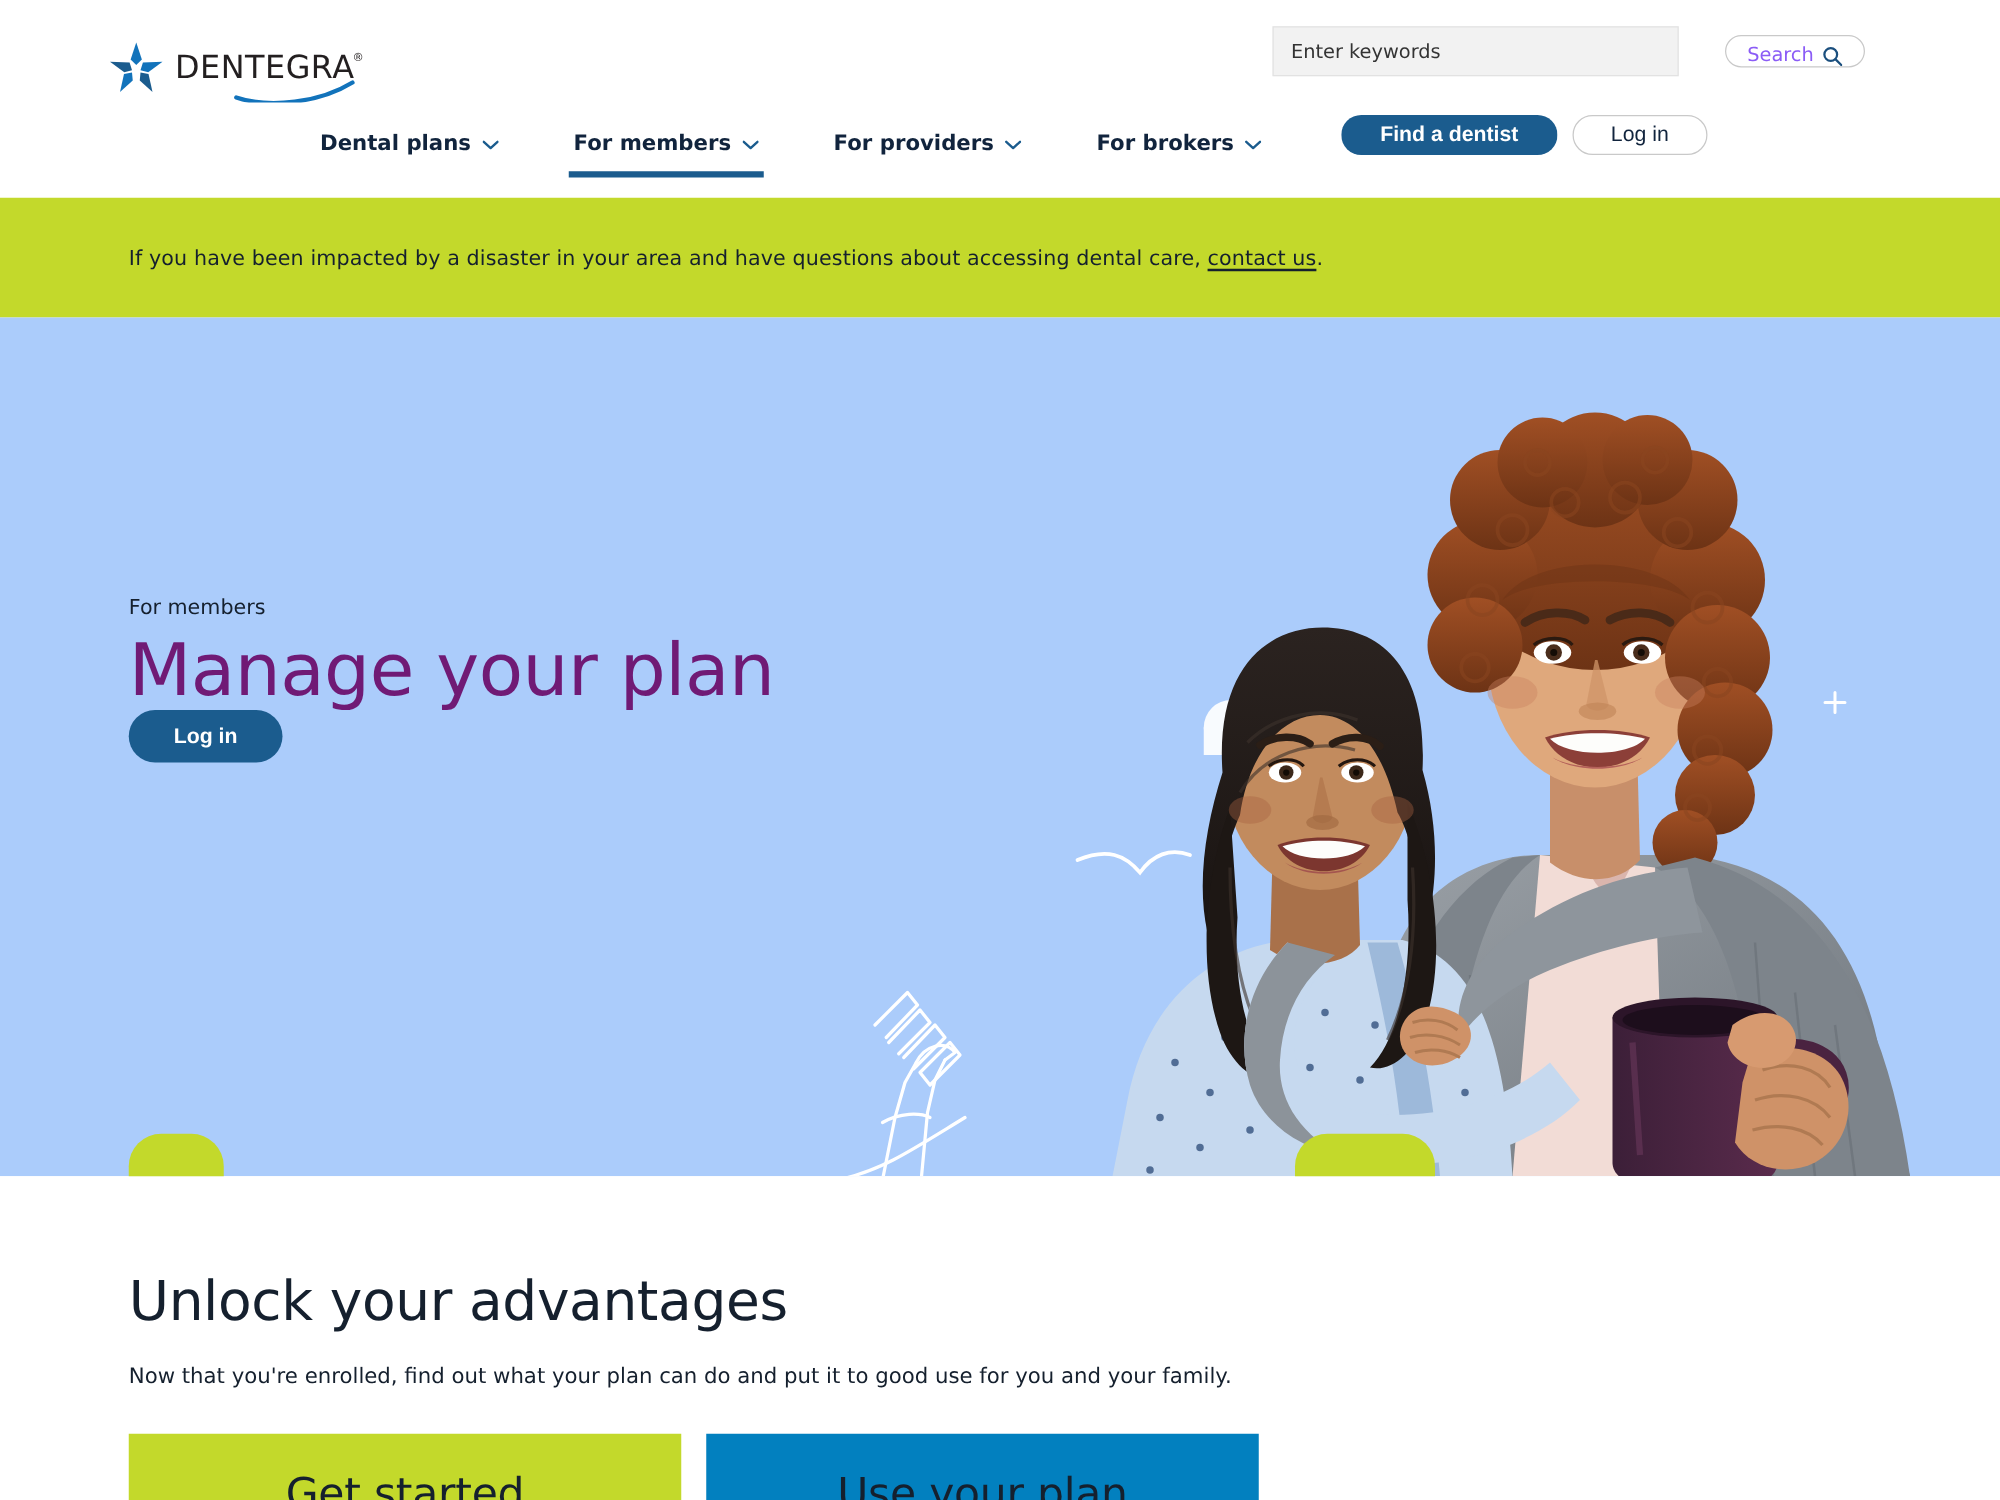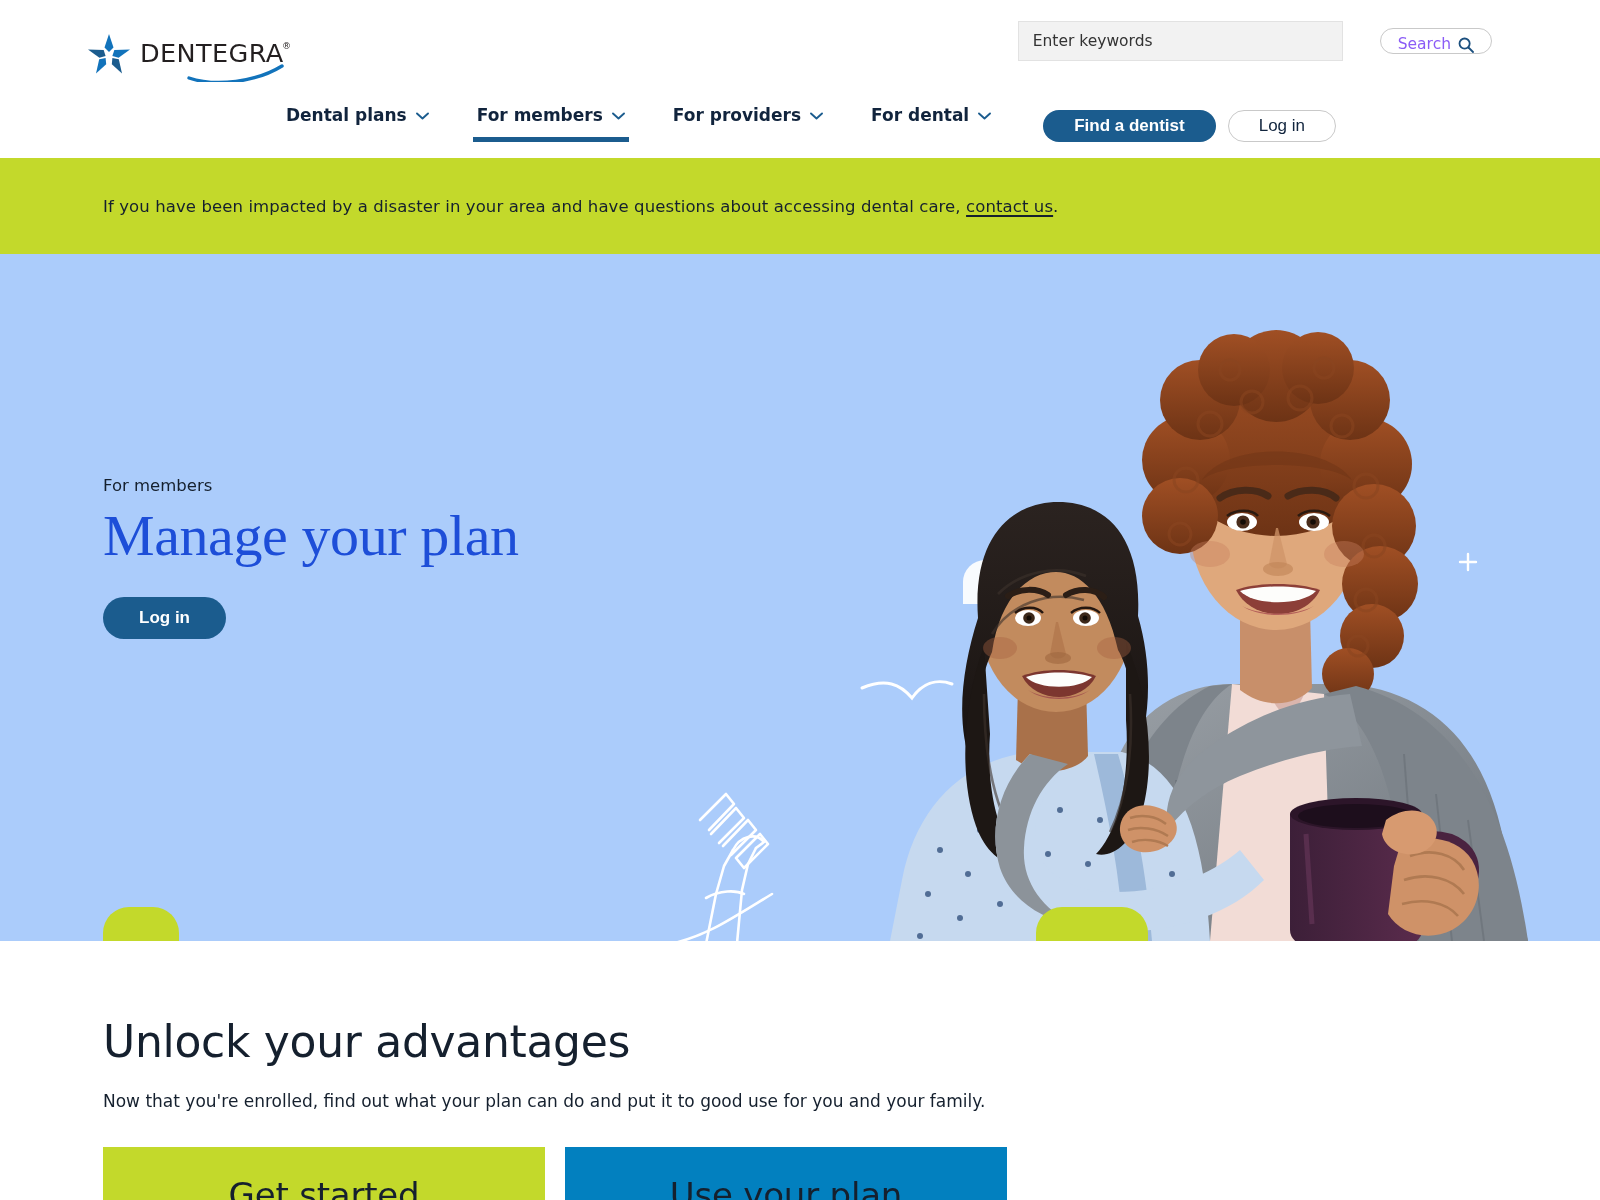--- a/index.html
+++ b/index.html
@@ -80,22 +80,22 @@
     top: 88px;
     height: 56px;
     display: flex;
     align-items: flex-start;
     justify-content: center;
     gap: 0;
   }
 
   .nav-items {
     display: flex;
-    align-items: flex-end;
-    gap: 4px;
+    align-items: flex-start;
+    gap: 16px;
   }
 
   .nav-item {
     position: relative;
     display: flex;
     align-items: center;
     gap: 9px;
     padding: 0 22px;
     height: 54px;
     color: #11243d;
@@ -195,24 +195,22 @@
   .hero-eyebrow {
     font-size: 16.5px;
     color: #15202e;
     margin-bottom: 10px;
   }
 
   .hero-title {
     font-size: 58px;
     font-weight: normal;
     line-height: 1.08;
-    color: #1d4ed8;
+    color: #701a75;
     letter-spacing: -0.4px;
-    margin-bottom: 29px;
-    font-family: Liberation Serif, serif;
   }
 
   .hero-desc {
     font-size: 19px;
     line-height: 1.42;
     color: #15202e;
     max-width: 640px;
     margin-bottom: 34px;
   }
 
@@ -334,21 +332,21 @@
       </div>
 
       <div class="nav-item">
         <span>For providers</span>
         <svg class="caret" width="13" height="8" viewBox="0 0 13 8">
           <polyline points="1,1.5 6.5,6.5 12,1.5" fill="none" stroke="#1b5c8e" stroke-width="1.9" stroke-linecap="round" stroke-linejoin="round"></polyline>
         </svg>
       </div>
 
       <div class="nav-item">
-        <span>For dental</span>
+        <span>For brokers</span>
         <svg class="caret" width="13" height="8" viewBox="0 0 13 8">
           <polyline points="1,1.5 6.5,6.5 12,1.5" fill="none" stroke="#1b5c8e" stroke-width="1.9" stroke-linecap="round" stroke-linejoin="round"></polyline>
         </svg>
       </div>
 
       <div class="nav-actions">
         <button class="btn-pill btn-primary">Find a dentist</button>
         <button class="btn-pill btn-outline">Log in</button>
       </div>
 

